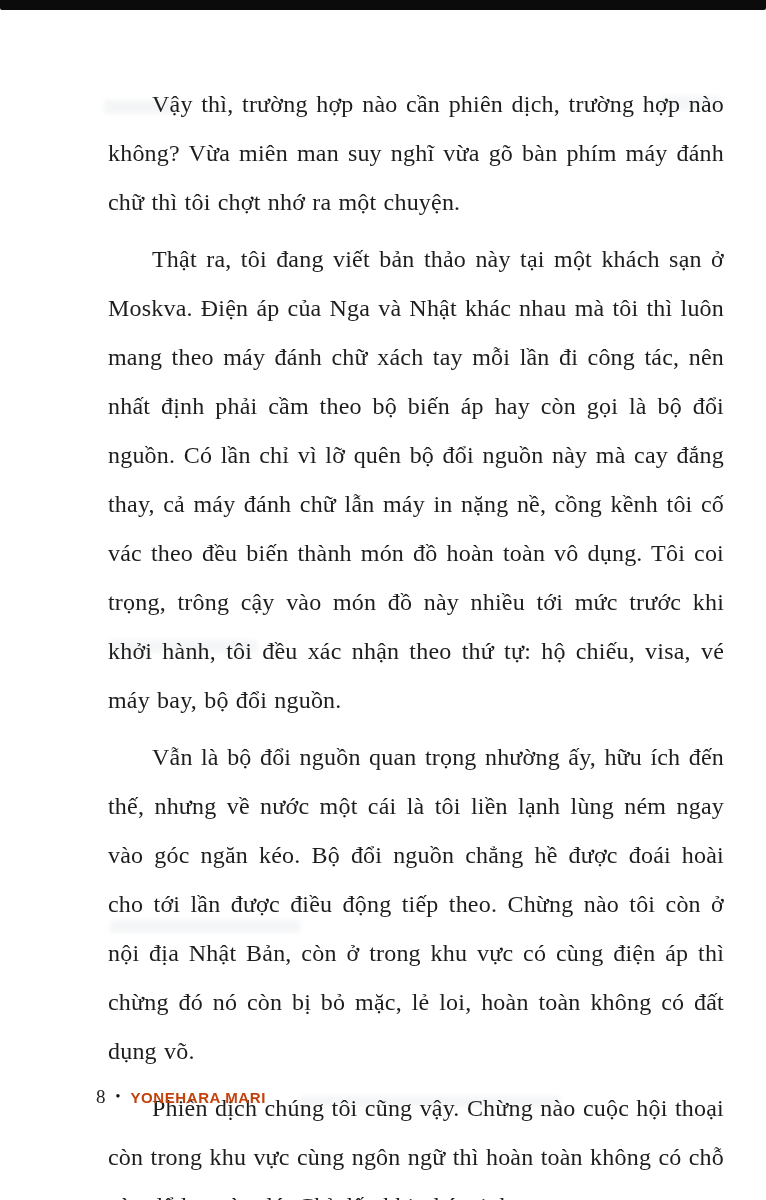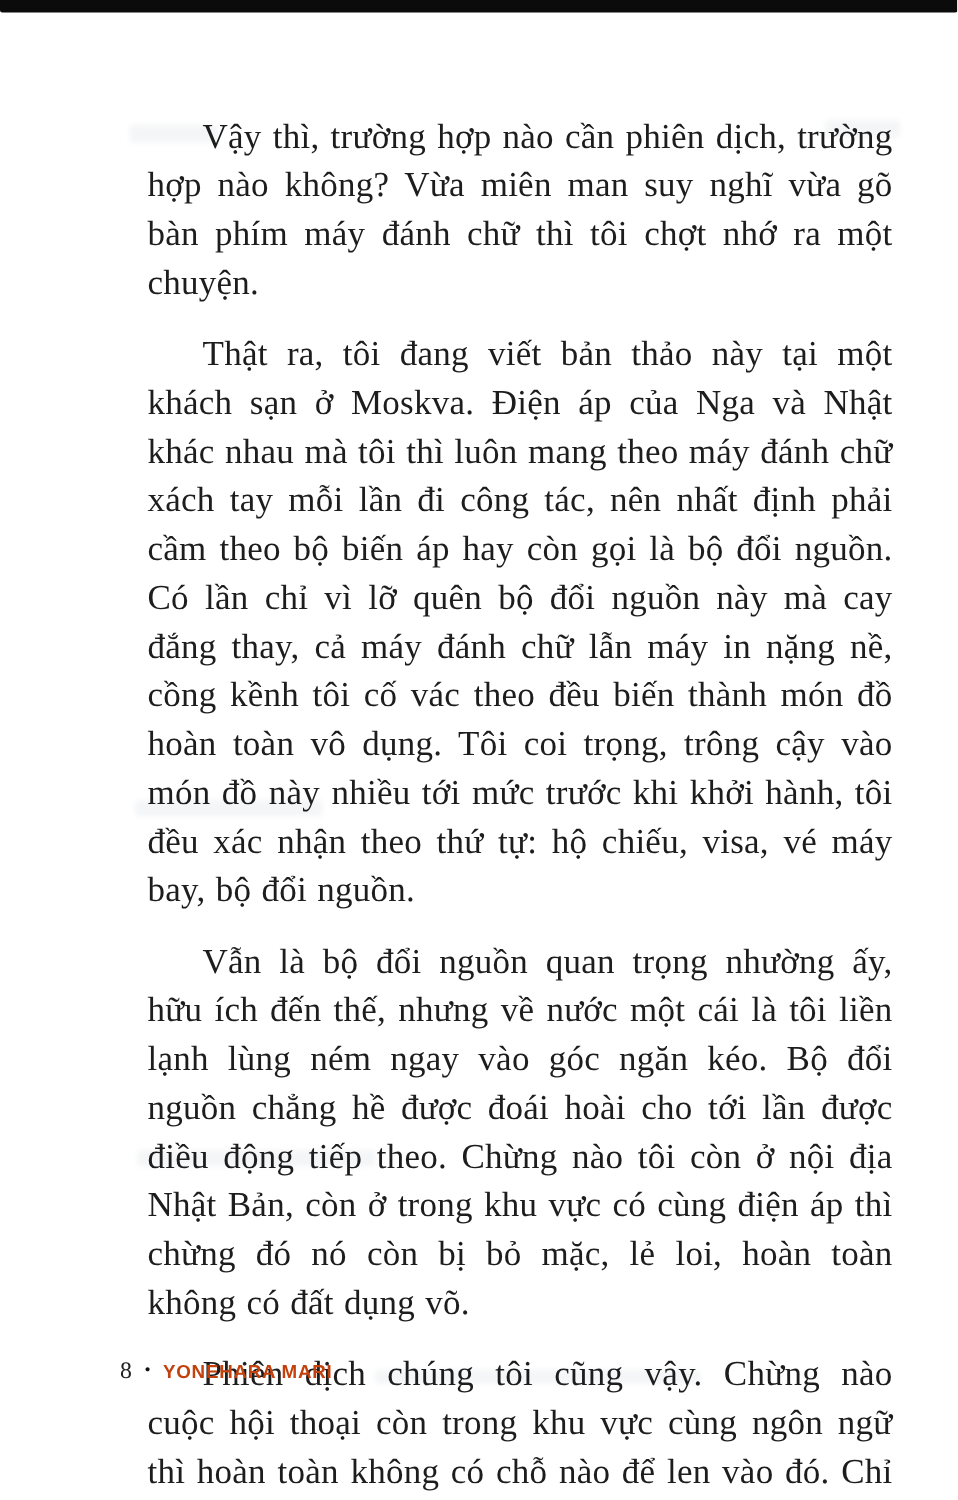--- a/index.html
+++ b/index.html
@@ -25,23 +25,23 @@
     border-radius: 0 0 2px 2px;
   }
   .content {
     position: absolute;
     top: 72px;
     left: 100px;
     width: 632px;
     color: #1d1d1d;
   }
   .content p {
-    margin: 18px;
-    font-size: 28px;
-    line-height: 39px;
+    margin: 8px;
+    font-size: 24px;
+    line-height: 49px;
     text-align: justify;
     text-indent: 44px;
     letter-spacing: 0.2px;
     word-spacing: 1px;
   }
   .footer {
     position: absolute;
     left: 96px;
     top: 1086px;
     display: flex;

